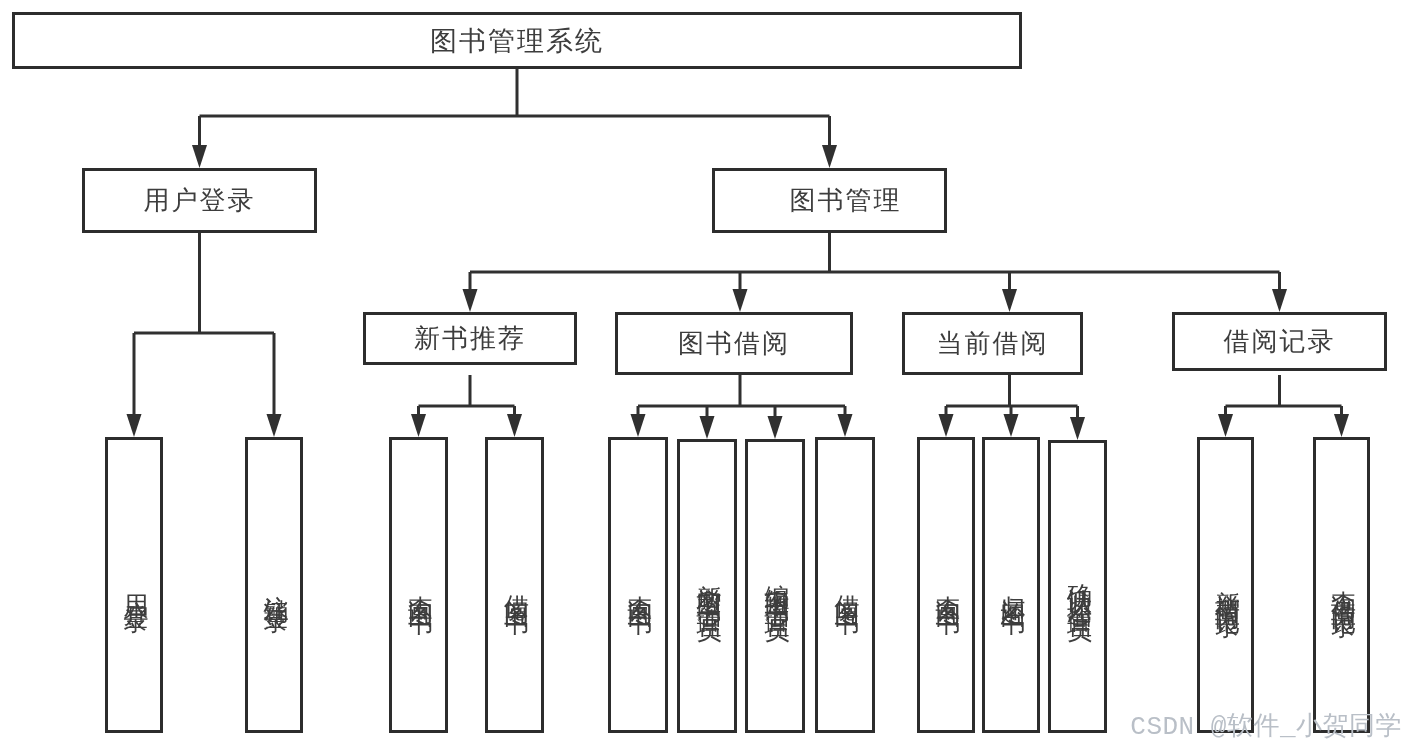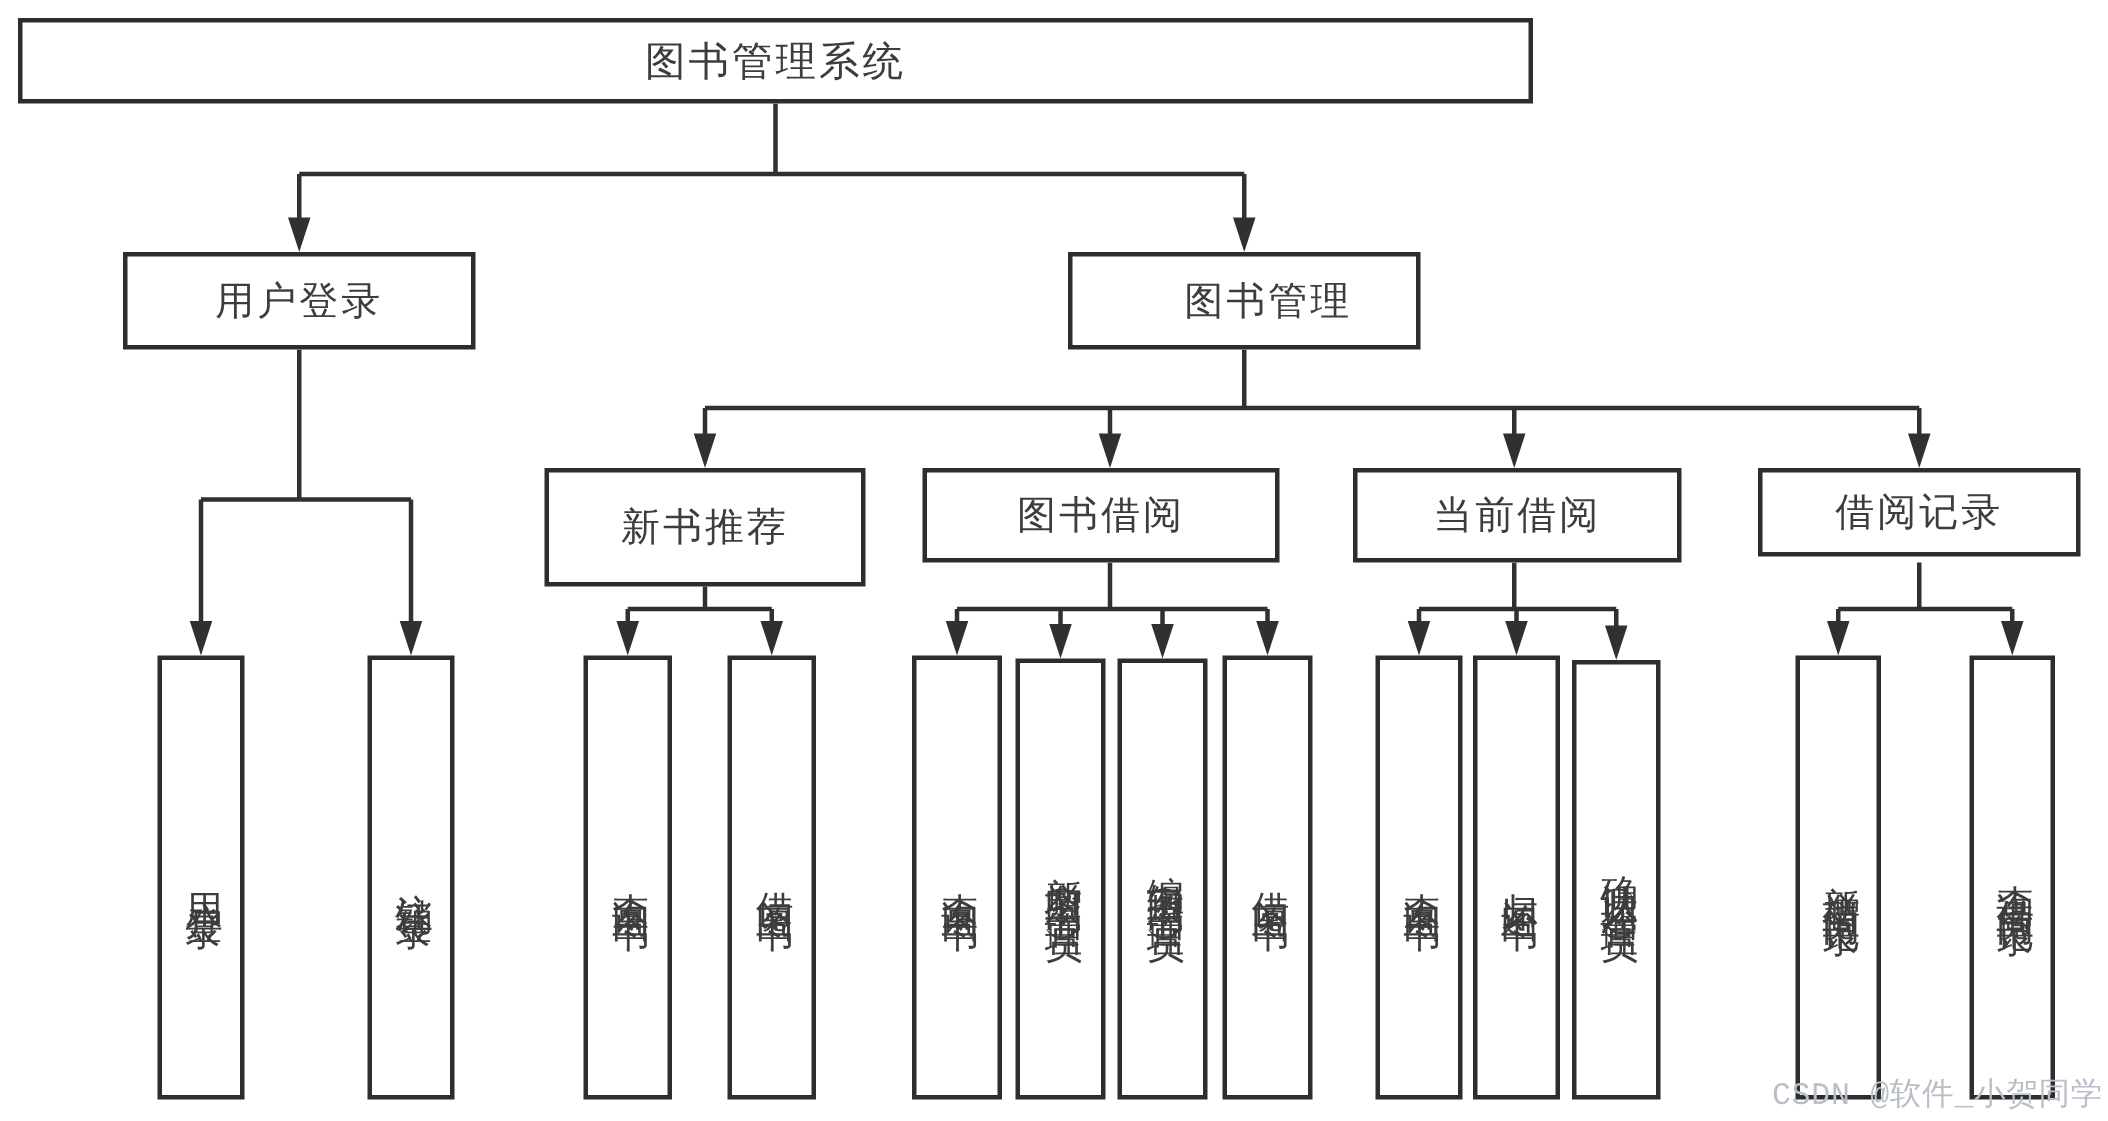--- a/index.html
+++ b/index.html
@@ -41,21 +41,21 @@
     text-orientation: mixed;
     font-size: 25px;
     line-height: 1;
     letter-spacing: 5px;
     white-space: nowrap;
   }
   .watermark {
     position: absolute;
     right: 3px;
     bottom: 4px;
-    font-size: 21px;
+    font-size: 26px;
     letter-spacing: 0.5px;
     color: var(--watermark, #b9bfc7);
     z-index: 5;
     white-space: nowrap;
   }
 </style>
 </head>
 <body>
 
 <div class="canvas" style="--bg: #ffffff; --box-border: #2d2d2d; --box-fill: #ffffff; --text: #3d3d3d; --watermark: #b9bfc7;">
@@ -84,27 +84,27 @@
   <div id="nodes">
       <div class="node h root" style="left: 12px; top: 12px; width: 1010px; height: 57px;">
         <span>图书管理系统</span>
       </div>
       <div class="node h" style="left: 82px; top: 168px; width: 235px; height: 65px;">
         <span>用户登录</span>
       </div>
       <div class="node h" style="left: 712px; top: 168px; width: 235px; height: 65px; padding-left: 32px;">
         <span>图书管理</span>
       </div>
-      <div class="node h" style="left: 363px; top: 312px; width: 214px; height: 79px;">
+      <div class="node h" style="left: 363px; top: 312px; width: 214px; height: 53px;">
         <span>新书推荐</span>
       </div>
       <div class="node h" style="left: 615px; top: 312px; width: 238px; height: 63px;">
         <span>图书借阅</span>
       </div>
-      <div class="node h" style="left: 902px; top: 312px; width: 219px; height: 63px;">
+      <div class="node h" style="left: 902px; top: 312px; width: 181px; height: 63px;">
         <span>当前借阅</span>
       </div>
       <div class="node h" style="left: 1172px; top: 312px; width: 215px; height: 59px;">
         <span>借阅记录</span>
       </div>
       <div class="node v" style="left: 105px; top: 437px; width: 58px; height: 296px;">
         <span>用户登录</span>
       </div>
       <div class="node v" style="left: 245px; top: 437px; width: 58px; height: 296px;">
         <span>注销登录</span>

